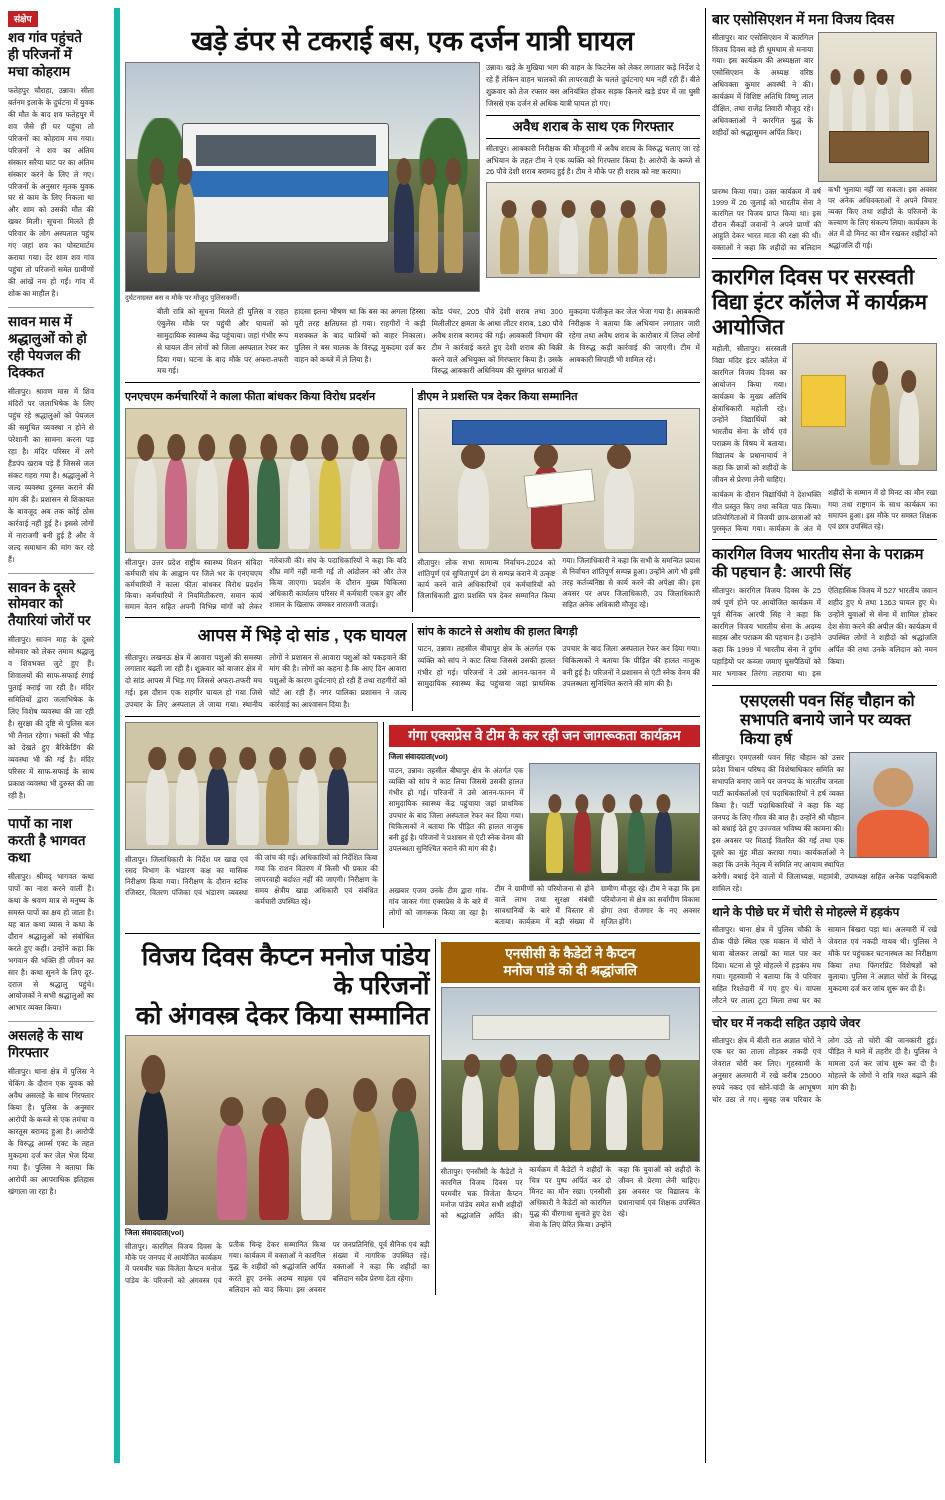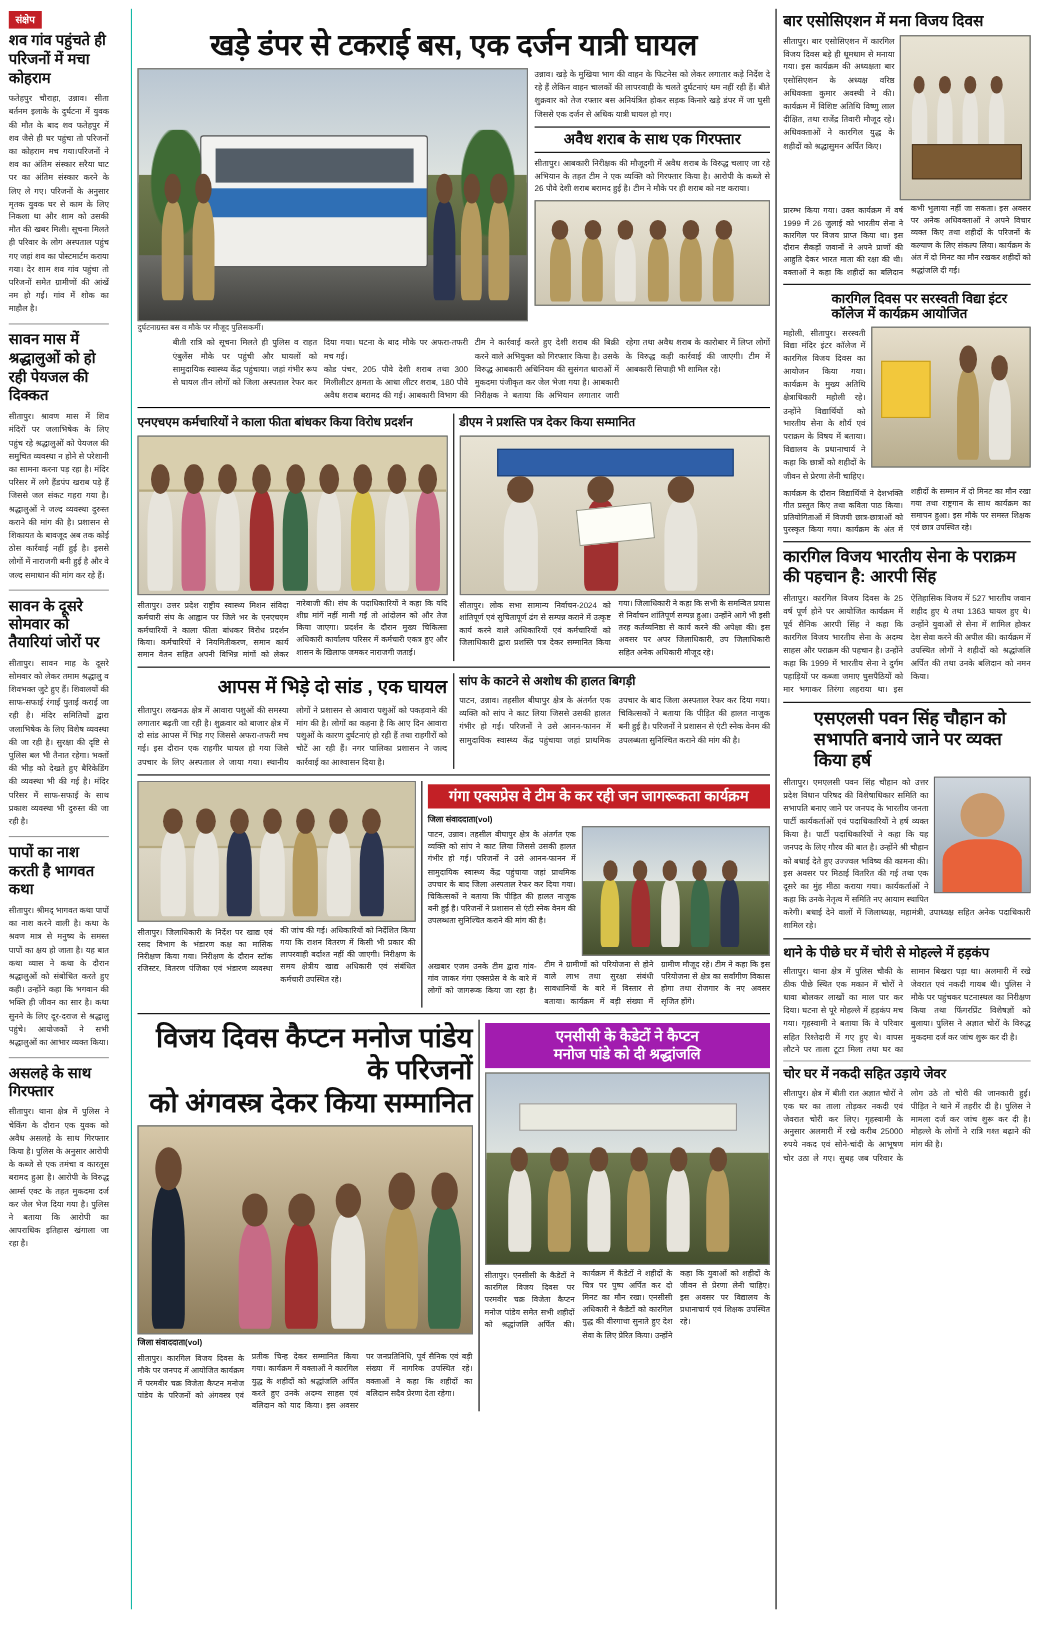--- a/index.html
+++ b/index.html
@@ -57,21 +57,21 @@
   .dateline .site { font-size: 7.5px; }
 
   
   .grid {
     display: flex;
     margin-top: 4px;
     height: 1455px;
   }
   .col-left {
     width: 112px;
-    border-right: 1px solid #14b8a6;
+    border-right: 6px solid #14b8a6;
     padding-right: 20px;
     box-sizing: border-box;
   }
   .col-main {
     flex: 1;
     padding: 0 5px;
     box-sizing: border-box;
   }
   .col-right {
     width: 232px;
@@ -335,20 +335,21 @@
             <div class="person white" style="left:34%;bottom:4%;height:62%;width:9%;"></div>
             <div class="person khaki" style="left:48%;bottom:4%;height:62%;width:9%;"></div>
             <div class="person khaki" style="left:62%;bottom:4%;height:62%;width:9%;"></div>
             <div class="person khaki" style="left:76%;bottom:4%;height:62%;width:9%;"></div>
           </div>
         </div>
       </div>
 
       <div class="cols4 mt4">
         <p class="body-text">बीती रात्रि को सूचना मिलते ही पुलिस व राहत एंबुलेंस मौके पर पहुंची और घायलों को सामुदायिक स्वास्थ्य केंद्र पहुंचाया। जहां गंभीर रूप से घायल तीन लोगों को जिला अस्पताल रेफर कर दिया गया। घटना के बाद मौके पर अफरा-तफरी मच गई।</p>
+        <p class="body-text">हादसा इतना भीषण था कि बस का अगला हिस्सा पूरी तरह क्षतिग्रस्त हो गया। राहगीरों ने कड़ी मशक्कत के बाद यात्रियों को बाहर निकाला। पुलिस ने बस चालक के विरुद्ध मुकदमा दर्ज कर वाहन को कब्जे में ले लिया है।</p>
         <p class="body-text">कोड पंचर, 205 पौवे देशी शराब तथा 300 मिलीलीटर क्षमता के आधा लीटर शराब, 180 पौवे अवैध शराब बरामद की गई। आबकारी विभाग की टीम ने कार्रवाई करते हुए देशी शराब की बिक्री करने वाले अभियुक्त को गिरफ्तार किया है। उसके विरुद्ध आबकारी अधिनियम की सुसंगत धाराओं में मुकदमा पंजीकृत कर जेल भेजा गया है। आबकारी निरीक्षक ने बताया कि अभियान लगातार जारी रहेगा तथा अवैध शराब के कारोबार में लिप्त लोगों के विरुद्ध कड़ी कार्रवाई की जाएगी। टीम में आबकारी सिपाही भी शामिल रहे।</p>
       </div>
 
       <hr class="hr-solid">
 
       <div class="flex-row">
         <div style="width:50%; padding-right:5px; border-right:1px solid #000; box-sizing:border-box;">
           <h2 class="hl-s">एनएचएम कर्मचारियों ने काला फीता बांधकर किया विरोध प्रदर्शन</h2>
           <div class="photo" style="height:145px;">
             <div class="room"></div>
@@ -463,21 +464,21 @@
             <div class="person khaki" style="left:74%;bottom:2%;height:60%;width:10%;"></div>
             <div class="person green" style="left:87%;bottom:2%;height:60%;width:10%;"></div>
           </div>
           <div class="byline mt2">जिला संवाददाता(vol)</div>
           <div class="cols3">
             <p class="caption">सीतापुर। कारगिल विजय दिवस के मौके पर जनपद में आयोजित कार्यक्रम में परमवीर चक्र विजेता कैप्टन मनोज पांडेय के परिजनों को अंगवस्त्र एवं प्रतीक चिन्ह देकर सम्मानित किया गया। कार्यक्रम में वक्ताओं ने कारगिल युद्ध के शहीदों को श्रद्धांजलि अर्पित करते हुए उनके अदम्य साहस एवं बलिदान को याद किया। इस अवसर पर जनप्रतिनिधि, पूर्व सैनिक एवं बड़ी संख्या में नागरिक उपस्थित रहे। वक्ताओं ने कहा कि शहीदों का बलिदान सदैव प्रेरणा देता रहेगा।</p>
           </div>
         </div>
 
         <div style="width:46%; padding-left:5px; box-sizing:border-box;">
-          <h2 class="hl-m hl-center" style="background:#a21caf;color:#fff;padding:3px 4px;line-height:1.3;">
+          <h2 class="hl-m hl-center" style="background:#a16207;color:#fff;padding:3px 4px;line-height:1.3;">
             <span>एनसीसी के कैडेटों ने कैप्टन</span><br>
             <span>मनोज पांडे को दी श्रद्धांजलि</span>
           </h2>
           <div class="photo mt2" style="height:175px;">
             <div class="sky"></div>
             <div class="ground"></div>
             <div class="banner" style="background:#e9e9df;border:1px solid #999;top:16%;height:13%;"></div>
             <div class="person white" style="left:8%;bottom:6%;height:44%;width:8%;"></div>
             <div class="person khaki" style="left:22%;bottom:6%;height:44%;width:8%;"></div>
             <div class="person white" style="left:36%;bottom:6%;height:44%;width:8%;"></div>
@@ -510,21 +511,21 @@
             <div class="table"></div>
           </div>
         </div>
       </div>
       <div class="cols2 mt2">
         <p class="caption">प्रारम्भ किया गया। उक्त कार्यक्रम में वर्ष 1999 में 26 जुलाई को भारतीय सेना ने कारगिल पर विजय प्राप्त किया था। इस दौरान सैकड़ों जवानों ने अपने प्राणों की आहुति देकर भारत माता की रक्षा की थी। वक्ताओं ने कहा कि शहीदों का बलिदान कभी भुलाया नहीं जा सकता। इस अवसर पर अनेक अधिवक्ताओं ने अपने विचार व्यक्त किए तथा शहीदों के परिजनों के कल्याण के लिए संकल्प लिया। कार्यक्रम के अंत में दो मिनट का मौन रखकर शहीदों को श्रद्धांजलि दी गई।</p>
       </div>
 
       <hr class="hr-solid">
 
-      <h2 class="hl-m" style="font-size:12px;margin-left:44px;">
+      <h2 class="hl-m" style="font-size:21px;">
         <span>कारगिल दिवस पर सरस्वती विद्या इंटर</span>
         <span>कॉलेज में कार्यक्रम आयोजित</span>
       </h2>
       <div class="flex-row">
         <div style="width:34%;">
           <p class="body-text">महोली, सीतापुर। सरस्वती विद्या मंदिर इंटर कॉलेज में कारगिल विजय दिवस का आयोजन किया गया। कार्यक्रम के मुख्य अतिथि क्षेत्राधिकारी महोली रहे। उन्होंने विद्यार्थियों को भारतीय सेना के शौर्य एवं पराक्रम के विषय में बताया। विद्यालय के प्रधानाचार्य ने कहा कि छात्रों को शहीदों के जीवन से प्रेरणा लेनी चाहिए।</p>
         </div>
         <div style="width:66%; padding-left:5px;">
           <div class="photo" style="height:128px;">
             <div class="room" style="background:linear-gradient(#e6decb,#b8ad8e);"></div>

